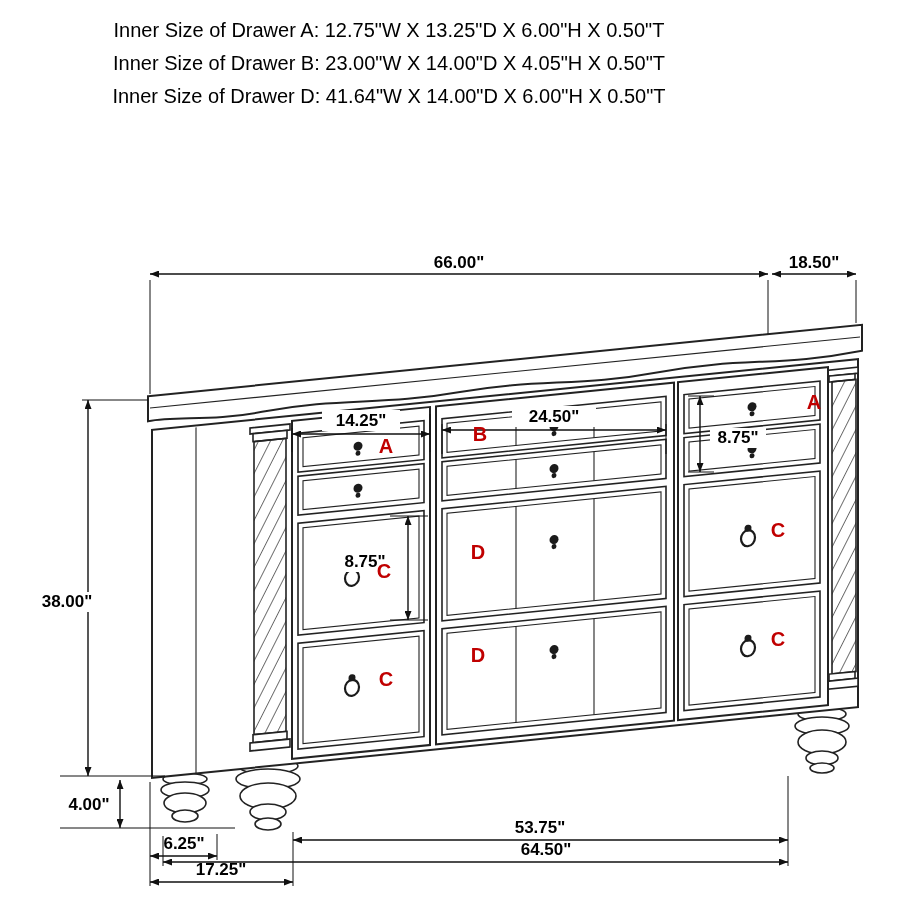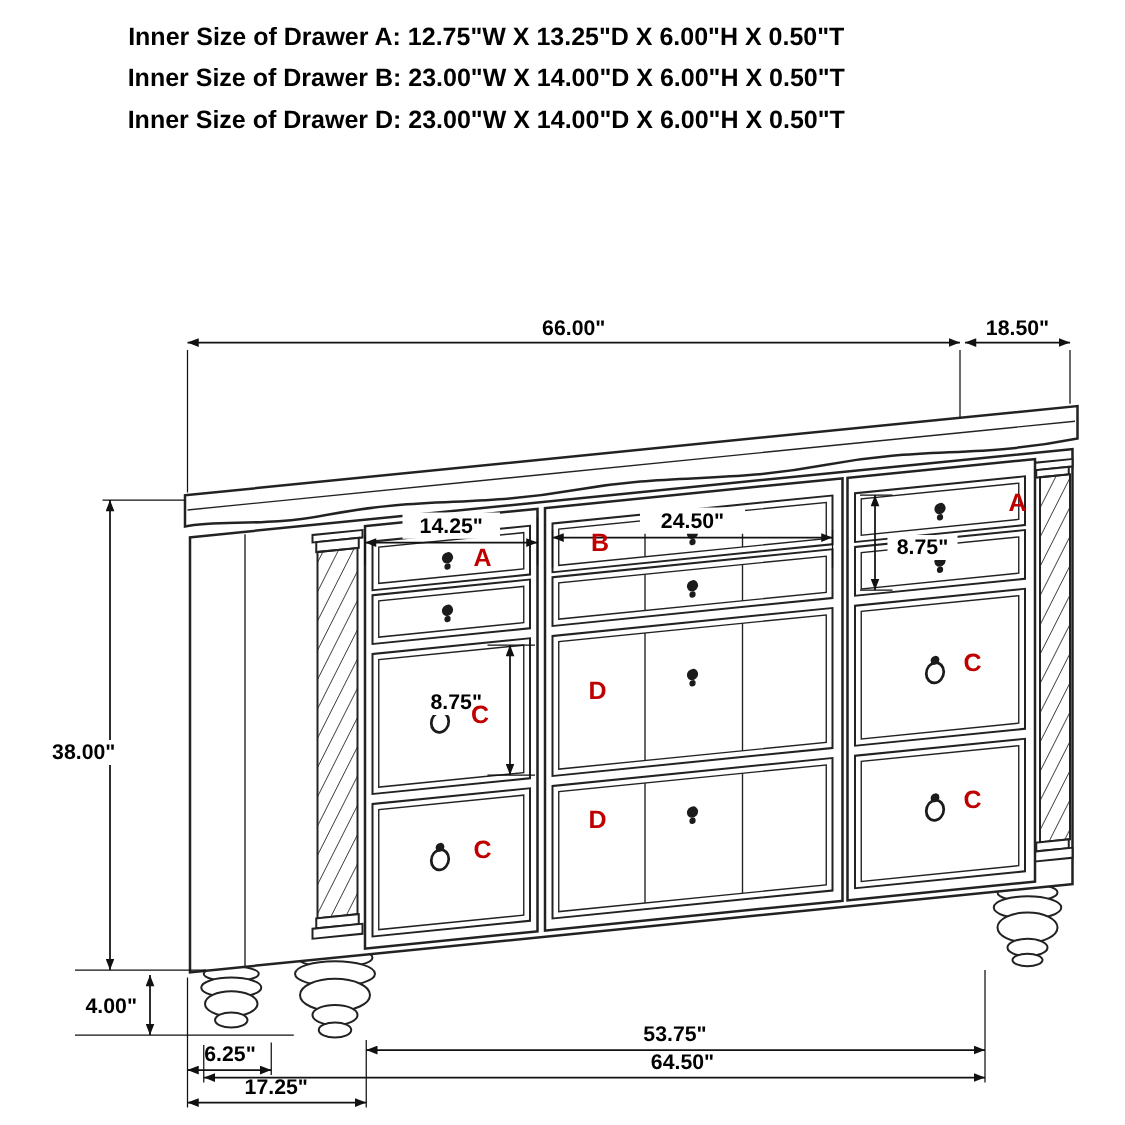--- a/index.html
+++ b/index.html
@@ -2,41 +2,41 @@
 <html><head>
 <meta charset="utf-8">
 <style>
   html,body{margin:0;padding:0;}
   body{
     width:900px;height:900px;background:#ffffff;position:relative;overflow:hidden;
     font-family:"Liberation Sans",sans-serif;
   }
   .header{
     position:absolute;top:14px;left:0;width:778px;text-align:center;
-    font-weight:bold;font-size:20px;line-height:33px;color:#000;
+    font-weight:normal;font-size:20px;line-height:33px;color:#000;
   }
   svg{position:absolute;left:0;top:0;}
   .dim-t{font-family:"Liberation Sans",sans-serif;font-weight:bold;font-size:17px;fill:#000;text-anchor:middle;}
   .ltr{font-family:"Liberation Sans",sans-serif;font-weight:bold;font-size:20px;fill:#c00000;text-anchor:middle;}
   line.d{stroke:#111;stroke-width:1.4;}
   line.e{stroke:#111;stroke-width:1;}
   .lblbg{fill:#ffffff;}
   .fo{fill:#ffffff;stroke:#222;stroke-width:2;}
   .fi{fill:none;stroke:#222;stroke-width:1.1;}
   .fw{fill:#ffffff;stroke:#222;stroke-width:1.6;}
   .hw{fill:#1b1b1b;stroke:none;}
   .ring{fill:none;stroke:#1b1b1b;stroke-width:2.2;}
 </style>
 </head>
 <body>
 
 <div class="header">
   <div>Inner Size of Drawer A: 12.75"W X 13.25"D X 6.00"H X 0.50"T</div>
-  <div>Inner Size of Drawer B: 23.00"W X 14.00"D X 6.00"H X 0.50"T</div>
-  <div>Inner Size of Drawer D: 23.00"W X 14.00"D X 6.00"H X 0.50"T</div>
+  <div>Inner Size of Drawer B: 23.00"W X 14.00"D X 4.05"H X 0.50"T</div>
+  <div>Inner Size of Drawer D: 41.64"W X 14.00"D X 6.00"H X 0.50"T</div>
 </div>
 
 <svg width="900" height="900" viewBox="0 0 900 900">
   <defs>
     <marker id="ar" markerWidth="10" markerHeight="8" refX="9" refY="3.5" orient="0" markerUnits="userSpaceOnUse">
         <path d="M0,0 L9,3.5 L0,7 Z" fill="#111"></path>
       </marker>
     <marker id="al" markerWidth="10" markerHeight="8" refX="0" refY="3.5" orient="0" markerUnits="userSpaceOnUse">
         <path d="M9,0 L0,3.5 L9,7 Z" fill="#111"></path>
       </marker>

